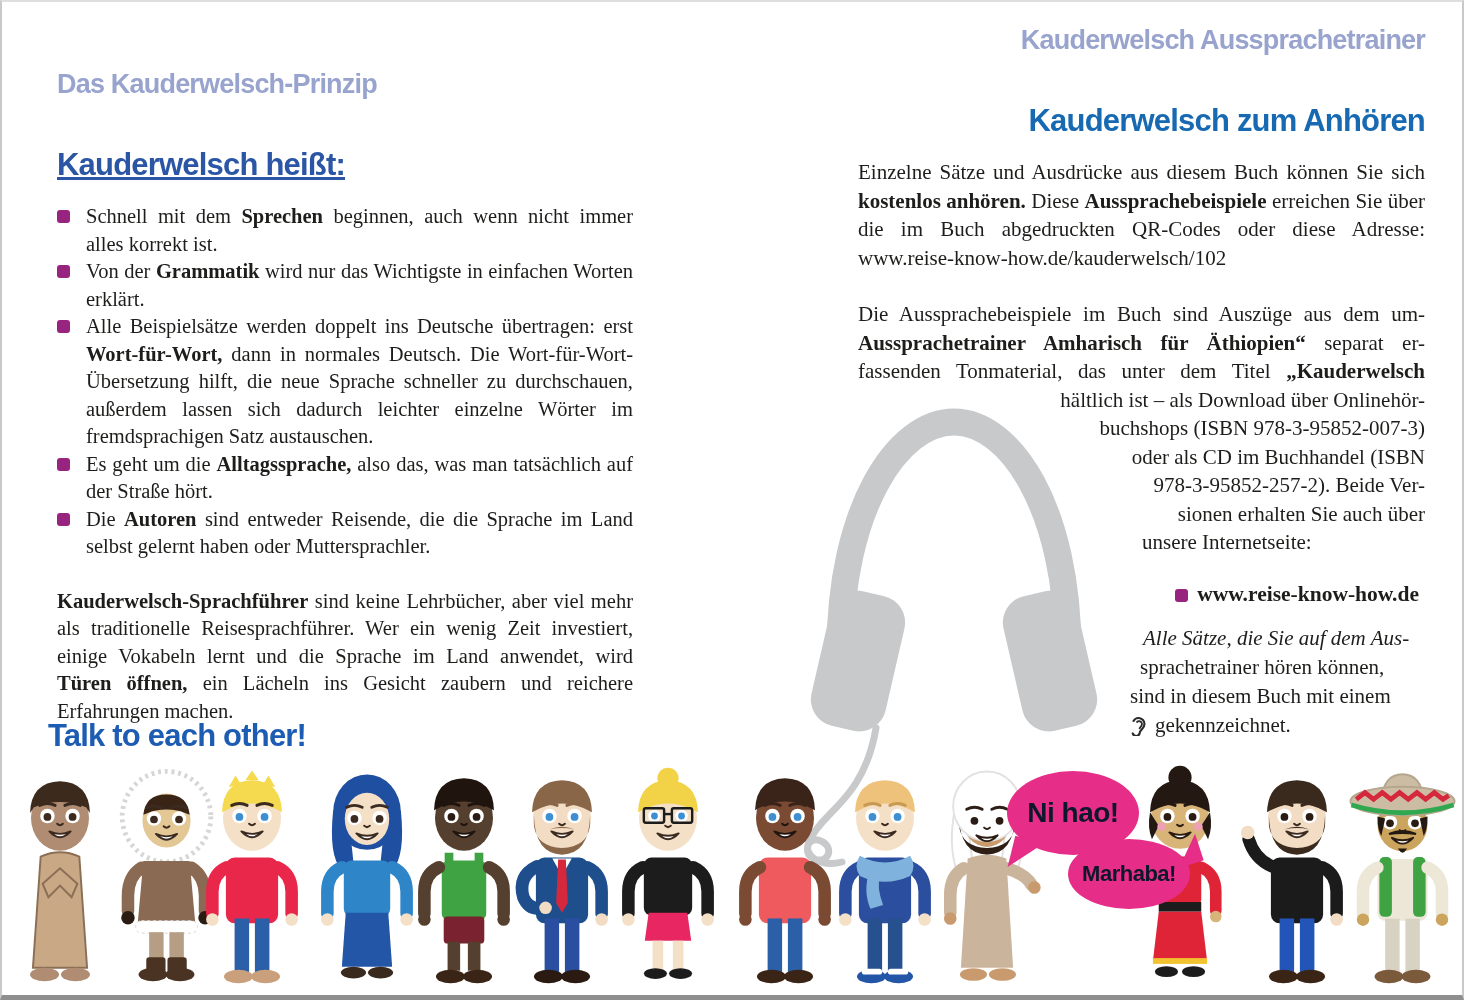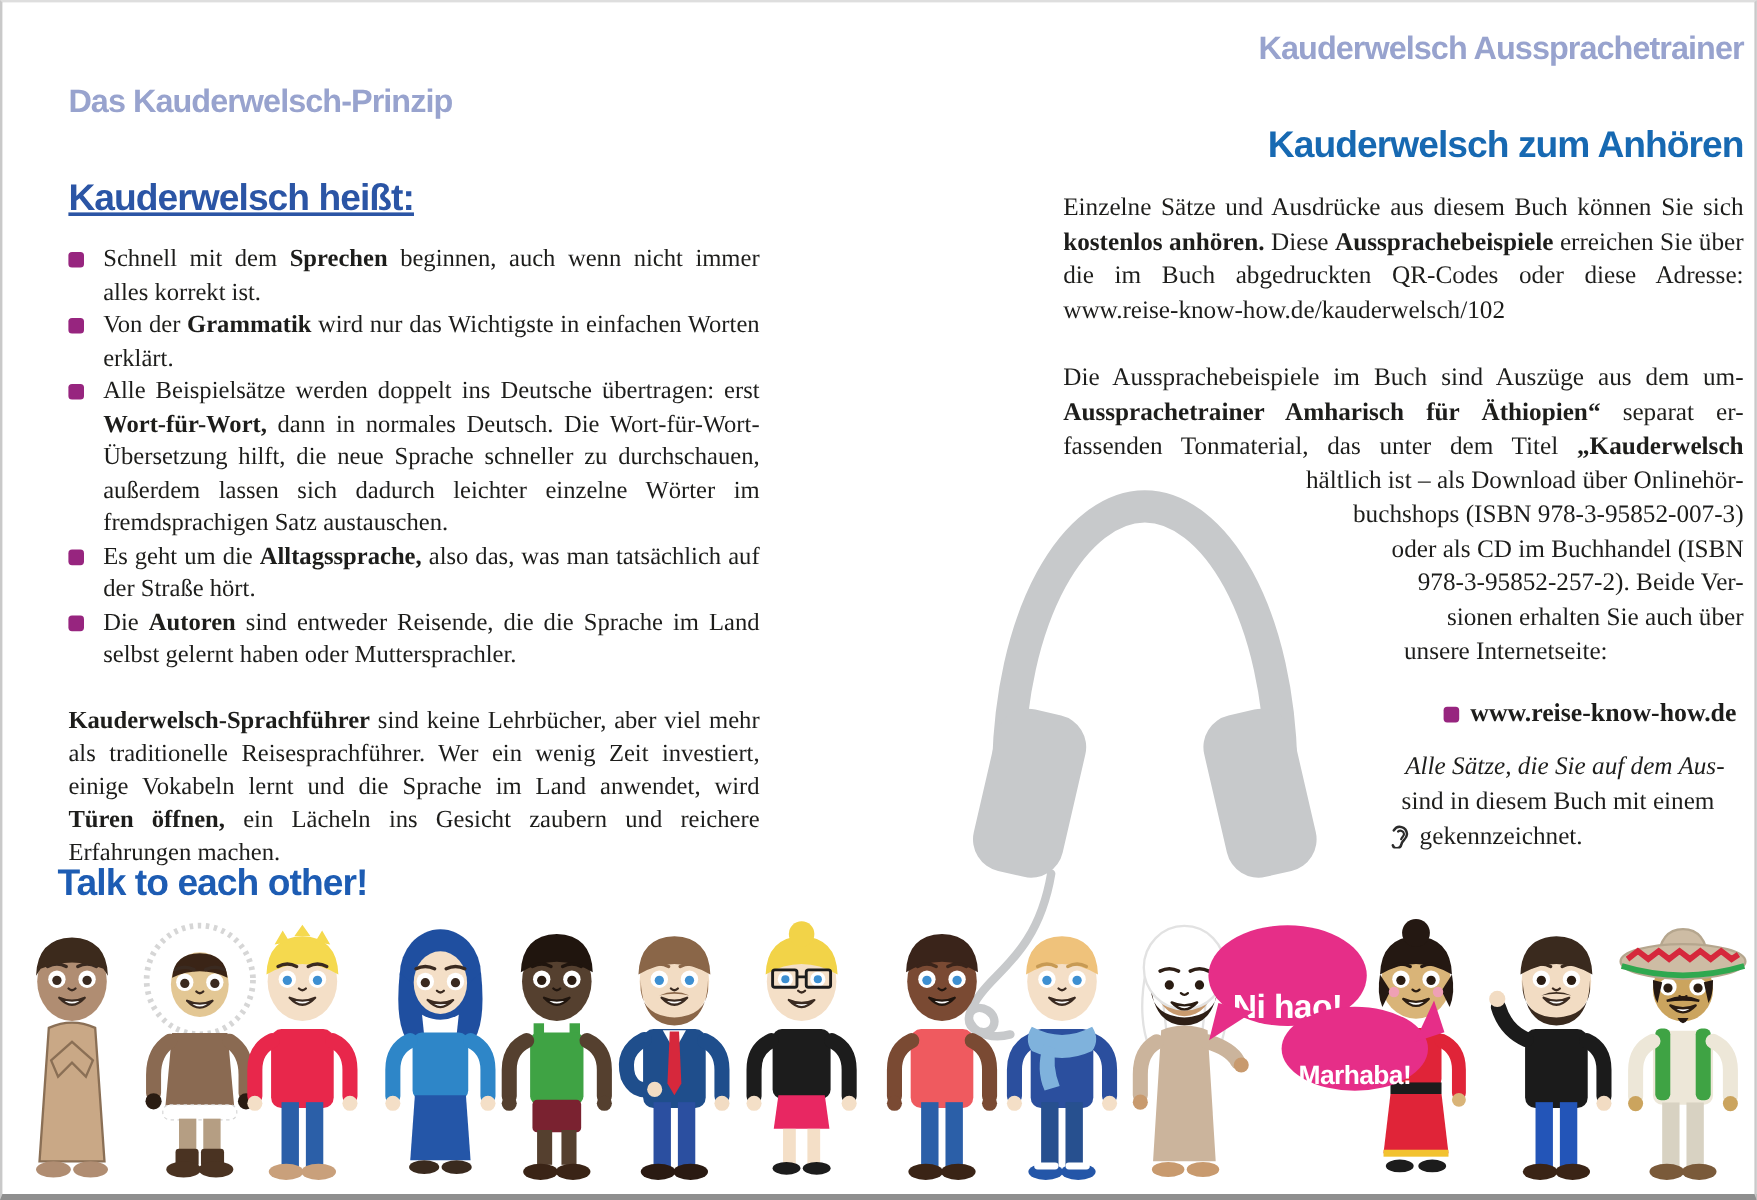--- a/index.html
+++ b/index.html
@@ -4,21 +4,21 @@
 <style>
   html,body{margin:0;padding:0;background:#a9a9a9;}
   .page{
     position:relative;width:1464px;height:1000px;background:#fff;
     font-family:"Liberation Serif", serif;color:#1d1d1b;overflow:hidden;
     border-left:2px solid #c9c9c9;border-top:2px solid #dedede;
     border-right:2px solid #c9c9c9;border-bottom:5px solid #8f8f8f;
     box-sizing:border-box;
   }
   .col-left{position:absolute;left:55px;top:24px;width:576px;z-index:3;margin-top:44px;}
-  .col-right{position:absolute;left:884px;top:24px;width:567px;z-index:3;}
+  .col-right{position:absolute;left:856px;top:24px;width:567px;z-index:3;}
   .page-header{
     font-family:"Liberation Sans", sans-serif;font-weight:bold;
     font-size:27px;letter-spacing:-0.8px;color:var(--hdr);line-height:1.1;
   }
   .col-right .page-header{text-align:right;}
   .section-heading{
     font-family:"Liberation Sans", sans-serif;font-weight:bold;
     font-size:31px;letter-spacing:-0.8px;line-height:1.05;margin-top:49px;
   }
   .col-left .section-heading{color:var(--blue-left);text-decoration:underline;}
@@ -44,22 +44,22 @@
   .www-line .sq{position:relative;top:1px;left:0;margin-right:9px;}
   .p3{margin-top:17px;font-size:21px;line-height:29px;margin-left:272px;}
   .p3-line:nth-child(1){margin-left:13px;font-style:italic;}
   .p3-line:nth-child(2){margin-left:10px;}
   .ear{display:inline-block;vertical-align:-4px;margin-right:8px;}
   .headphones{position:absolute;left:782px;top:398px;z-index:1;}
   .characters{position:absolute;left:0;top:0;width:1464px;height:1000px;z-index:2;}
   .character{position:absolute;top:763px;height:225px;}
   .bubble{
     position:absolute;z-index:5;background:var(--pink);border-radius:50%;
-    color:#ffffff;font-family:"Liberation Sans", sans-serif;font-weight:bold;
-    display:flex;align-items:flex-end;justify-content:center;letter-spacing:-0.5px;
+    color:#0f172a;font-family:"Liberation Sans", sans-serif;font-weight:bold;
+    display:flex;align-items:center;justify-content:center;letter-spacing:-0.5px;
   }
   .bubble .tail{position:absolute;width:0;height:0;}
   .bubble-0{left:1005px;top:769px;width:132px;height:84px;font-size:28px;}
   .bubble-0 .tail{
     left:4px;bottom:-16px;border-top:32px solid var(--pink);
     border-right:30px solid transparent;transform:rotate(14deg);
   }
   .bubble-1{left:1066px;top:837px;width:122px;height:70px;font-size:22px;}
   .bubble-1 .tail{
     right:-10px;top:-2px;border-bottom:28px solid var(--pink);
@@ -98,20 +98,21 @@
         <div class="p2-line">oder als CD im Buchhandel (ISBN</div>
         <div class="p2-line">978-3-95852-257-2).  Beide  Ver-</div>
         <div class="p2-line">sionen erhalten Sie auch über</div>
         <div class="p2-line">unsere Internetseite:</div>
       </div>
     <div class="www-line">
       <span class="sq"></span><span>www.reise-know-how.de</span>
     </div>
     <div class="p3" id="p3">
         <div class="p3-line">Alle Sätze, die Sie auf dem Aus-</div>
+        <div class="p3-line">sprachetrainer hören können,</div>
         <div class="p3-line">sind in diesem Buch mit einem</div>
         <div class="p3-line"><svg class="ear" width="17" height="23" viewBox="0 0 17 23">
             <path d="M3.5 8 a6 6.5 0 0 1 11 3 c0 4.5 -4.5 5.5 -4.8 9 a3.6 3.6 0 0 1 -7 0.4" fill="none" stroke="#2b2b2b" stroke-width="2.1" stroke-linecap="round"></path>
             <path d="M7 9 a3 3 0 0 1 5 2 c0 2 -1.8 2.6 -2.4 4.4" fill="none" stroke="#2b2b2b" stroke-width="1.8" stroke-linecap="round"></path>
           </svg>gekennzeichnet.</div>
       </div>
   </div>
 
   <svg class="headphones" width="340" height="480" viewBox="0 0 340 480">
     <path id="hp-band" d="M56 252 C56 108 114 22 170 22 C226 22 284 108 284 252" fill="none" stroke-width="27" stroke-linecap="round" stroke="#C7C9CB"></path>

